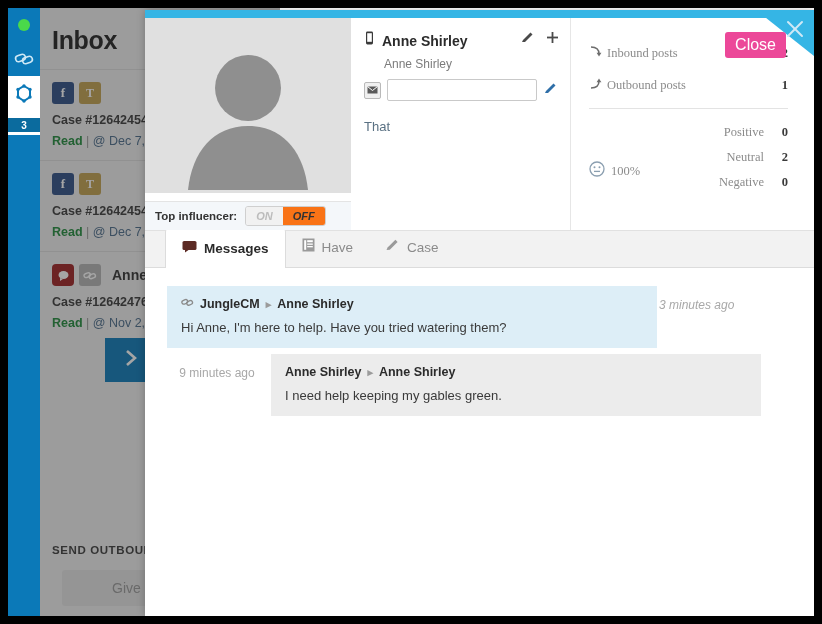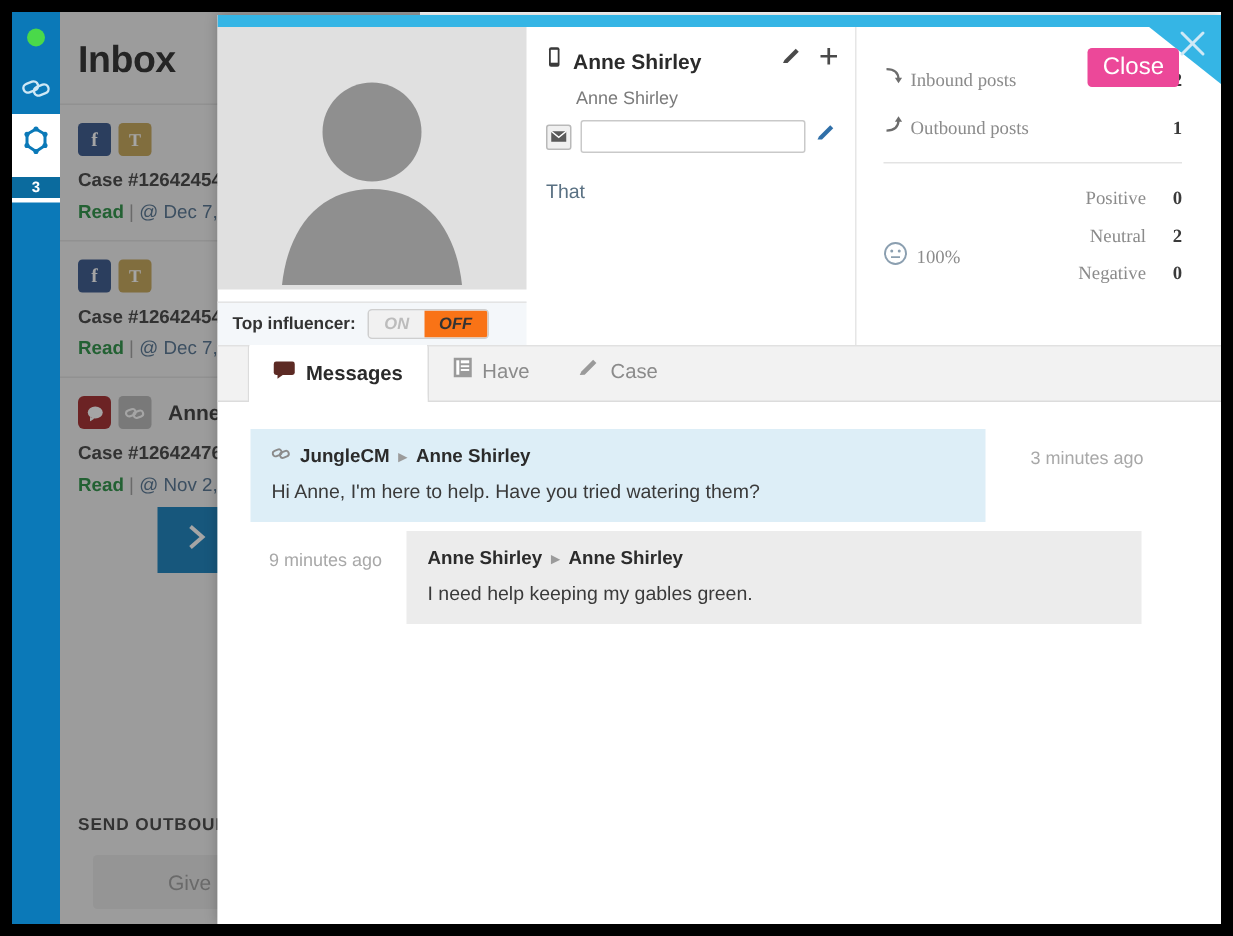--- a/index.html
+++ b/index.html
@@ -314,21 +314,21 @@
     display: flex; align-items: center; gap: 6px;
     font-size: 12.5px; font-weight: bold; color: #2b2b2b;
     margin-bottom: 9px;
   }
   .bubble-arrow { color: #9b9b9b; font-size: 11px; }
   .bubble-text { font-size: 13px; color: #3a3a3a; }
   .ts {
     font-size: 12px; color: #a8a8a8;
     padding-top: 12px;
   }
-  .ts-right { margin-left: 30px; }
+  .ts-right { margin-left: 2px; font-style: italic; }
   .ts-left { margin-right: 4px; width: 100px; text-align: center; }
   .link-ico-small { color: #8b8b8b; }
 </style>
 </head>
 <body>
 
 <div id="app">
 
   <div id="rail">
     <div class="rail-item">

